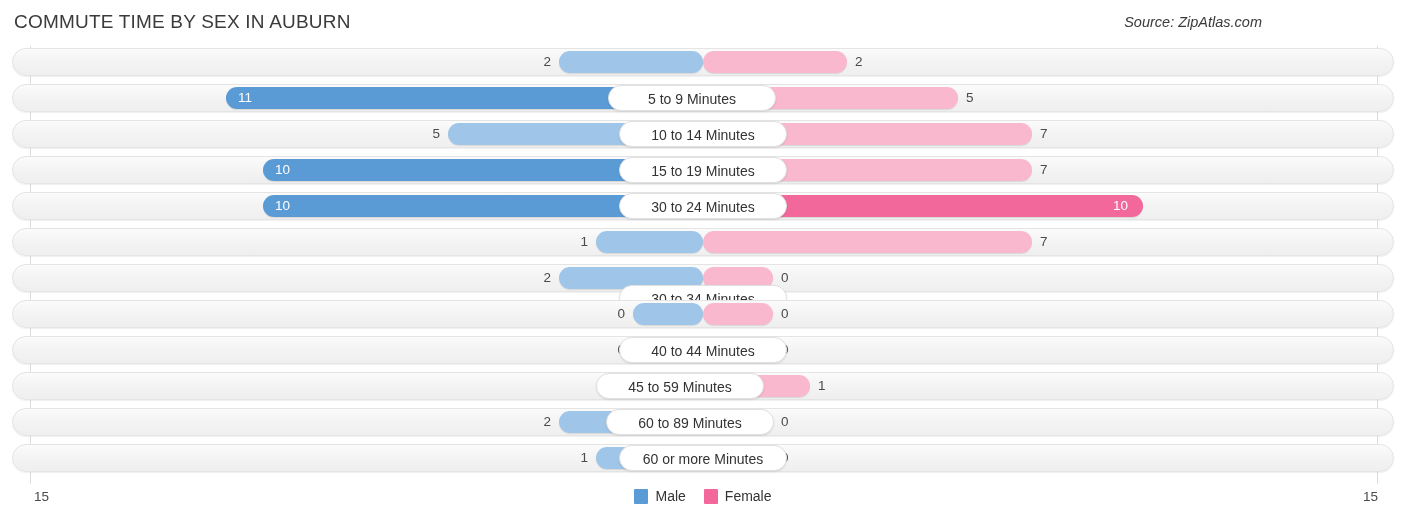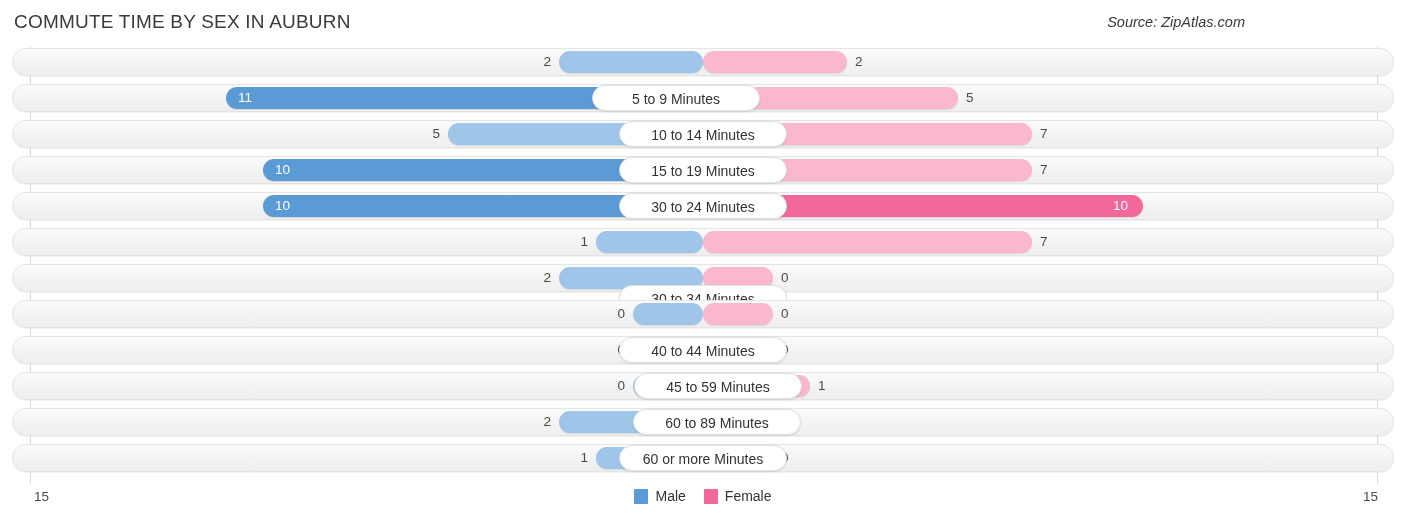--- a/index.html
+++ b/index.html
@@ -28,21 +28,21 @@
     left: 14px;
     top: 11px;
     font-size: 19px;
     font-weight: 400;
     color: #3b3b3b;
     letter-spacing: 0.2px;
     white-space: nowrap;
   }
   .source {
     position: absolute;
-    right: 31px;
+    right: 14px;
     top: 14px;
     font-size: 14.5px;
     font-style: italic;
     color: #3b3b3b;
     white-space: nowrap;
   }
 
   
   .plot {
     position: absolute;
@@ -181,21 +181,21 @@
       <div class="bar female" style="left: 691px; width: 144px; background: rgb(249, 184, 205);"></div>
       <div class="val male-out" style="left: 501px; width: 38px;">2</div>
       <div class="val female-out" style="left: 843px;">2</div>
     </div>
     <div class="row" style="top: 38px;">
       <div class="track"></div>
       <div class="bar male" style="left: 214px; width: 477px; background: rgb(91, 155, 213);"></div>
       <div class="bar female" style="left: 691px; width: 255px; background: rgb(249, 184, 205);"></div>
       <div class="val inside" style="left: 226px;">11</div>
       <div class="val female-out" style="left: 954px;">5</div>
-      <div class="cat-pill" style="left: 580px; width: 168px;">5 to 9 Minutes</div>
+      <div class="cat-pill" style="left: 596px; width: 168px;">5 to 9 Minutes</div>
     </div>
     <div class="row" style="top: 74px;">
       <div class="track"></div>
       <div class="bar male" style="left: 436px; width: 255px; background: rgb(159, 197, 232);"></div>
       <div class="bar female" style="left: 691px; width: 329px; background: rgb(249, 184, 205);"></div>
       <div class="val male-out" style="left: 390px; width: 38px;">5</div>
       <div class="val female-out" style="left: 1028px;">7</div>
       <div class="cat-pill" style="left: 607px; width: 168px;">10 to 14 Minutes</div>
     </div>
     <div class="row" style="top: 110px;">
@@ -243,29 +243,29 @@
       <div class="val male-out" style="left: 575px; width: 38px;">0</div>
       <div class="val female-out" style="left: 769px;">0</div>
       <div class="cat-pill" style="left: 607px; width: 168px;">40 to 44 Minutes</div>
     </div>
     <div class="row" style="top: 326px;">
       <div class="track"></div>
       <div class="bar male" style="left: 621px; width: 70px; background: rgb(159, 197, 232);"></div>
       <div class="bar female" style="left: 691px; width: 107px; background: rgb(249, 184, 205);"></div>
       <div class="val male-out" style="left: 575px; width: 38px;">0</div>
       <div class="val female-out" style="left: 806px;">1</div>
-      <div class="cat-pill" style="left: 622px; width: 168px;">45 to 59 Minutes</div>
+      <div class="cat-pill" style="left: 584px; width: 168px;">45 to 59 Minutes</div>
     </div>
     <div class="row" style="top: 362px;">
       <div class="track"></div>
       <div class="bar male" style="left: 547px; width: 144px; background: rgb(159, 197, 232);"></div>
       <div class="bar female" style="left: 691px; width: 70px; background: rgb(249, 184, 205);"></div>
       <div class="val male-out" style="left: 501px; width: 38px;">2</div>
       <div class="val female-out" style="left: 769px;">0</div>
-      <div class="cat-pill" style="left: 621px; width: 168px;">60 to 89 Minutes</div>
+      <div class="cat-pill" style="left: 594px; width: 168px;">60 to 89 Minutes</div>
     </div>
     <div class="row" style="top: 398px;">
       <div class="track"></div>
       <div class="bar male" style="left: 584px; width: 107px; background: rgb(159, 197, 232);"></div>
       <div class="bar female" style="left: 691px; width: 70px; background: rgb(249, 184, 205);"></div>
       <div class="val male-out" style="left: 538px; width: 38px;">1</div>
       <div class="val female-out" style="left: 769px;">0</div>
       <div class="cat-pill" style="left: 607px; width: 168px;">60 or more Minutes</div>
     </div>
   </div>

